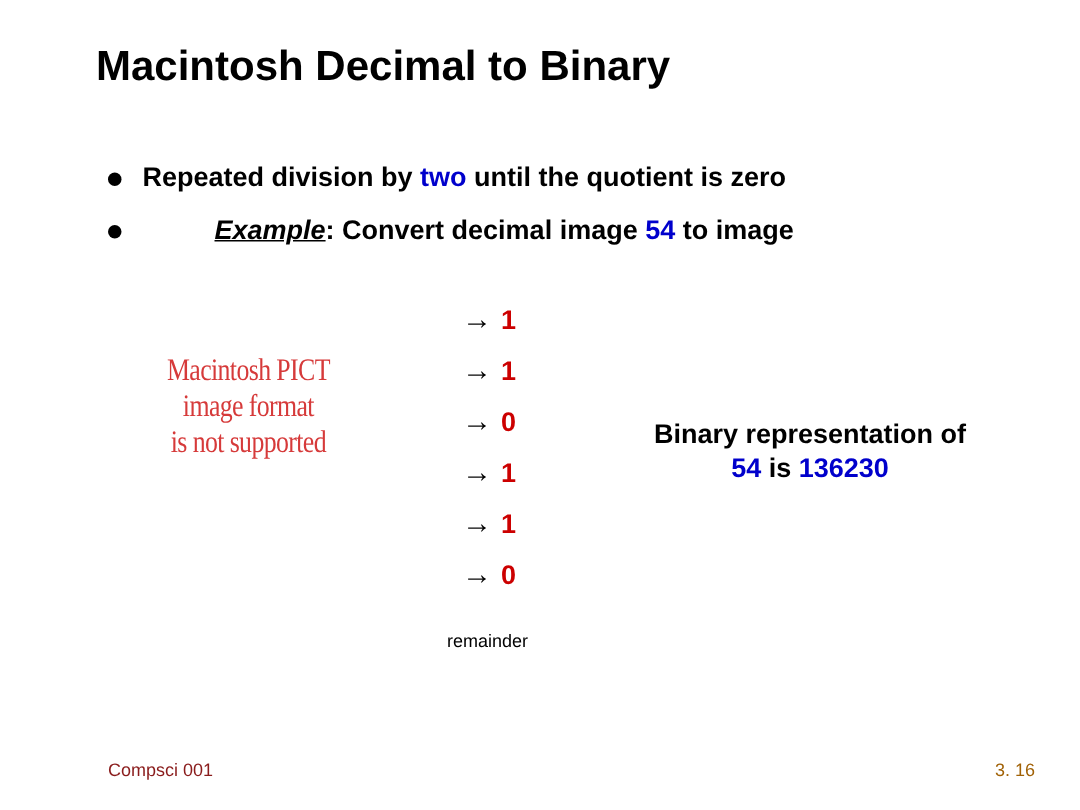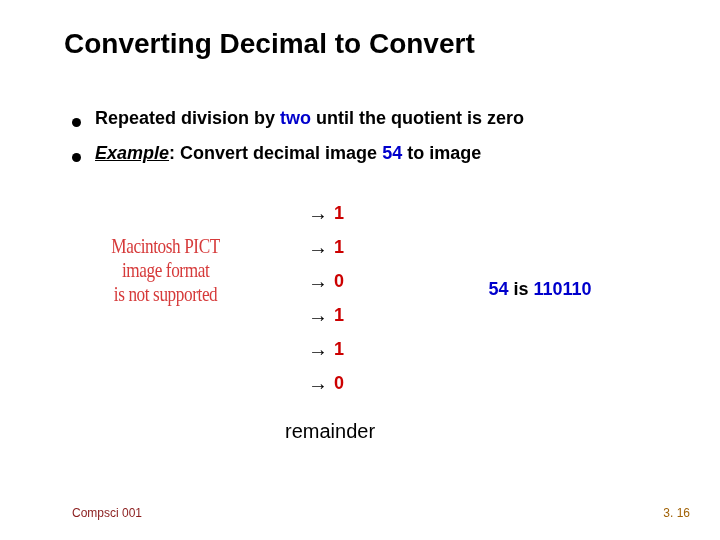--- a/index.html
+++ b/index.html
@@ -25,40 +25,40 @@
     font-weight: bold;
     color: #000;
   }
   .bullets {
     position: absolute;
     left: 72px;
     top: 108px;
   }
   .bullet-row {
     display: flex;
-    align-items: center;
+    align-items: flex-start;
     margin-bottom: 14px;
   }
   .bullet-dot {
     width: 9px;
     height: 9px;
     background: #000;
     border-radius: 50%;
     margin-top: 7px;
     margin-right: 14px;
     flex: 0 0 auto;
   }
   .bullet-text {
     font-size: 18px;
     font-weight: bold;
     color: #000;
   }
   .blue { color: #0000cc; }
   .underline { text-decoration: underline; }
-  .italic { font-style: italic; }
+  .italic { font-style: italic; margin-left: 48px; }
 
   .missing-pict {
     position: absolute;
     left: 100px;
     top: 234px;
     width: 160px;
     font-family: "Times New Roman", Times, serif;
     font-size: 21px;
     color: #d63a3a;
     text-align: center;
@@ -102,23 +102,23 @@
     width: 240px;
     font-size: 18px;
     font-weight: bold;
     color: #000;
     text-align: center;
     line-height: 1.25;
   }
 
   .remainder-label {
     position: absolute;
-    left: 285px;
+    left: 298px;
     top: 420px;
-    font-size: 20px;
+    font-size: 12px;
     color: #000;
   }
 
   .footer-left {
     position: absolute;
     left: 72px;
     bottom: 20px;
     font-size: 12px;
     color: #8a1c1c;
   }
@@ -128,21 +128,21 @@
     bottom: 20px;
     font-size: 12px;
     color: #a16207;
   }
 </style>
 </head>
 <body>
 
 <div class="slide">
 
-  <div class="title">Converting Decimal to Convert</div>
+  <div class="title">Macintosh Decimal to Binary</div>
 
   <div class="bullets">
     <div class="bullet-row">
       <div class="bullet-dot"></div>
       <div class="bullet-text">
         <span>Repeated division by </span><span class="blue">two</span><span> until the quotient is zero</span>
       </div>
     </div>
     <div class="bullet-row">
       <div class="bullet-dot"></div>
@@ -179,22 +179,23 @@
       <span class="arrow-sym">→</span>
       <span class="arrow-val">1</span>
     </div>
     <div class="arrow-row">
       <span class="arrow-sym">→</span>
       <span class="arrow-val">0</span>
     </div>
   </div>
 
   <div class="rep-box">
+    <div>Binary representation of</div>
     <div>
-      <span class="blue">54</span><span> is </span><span class="blue">110110</span>
+      <span class="blue">54</span><span> is </span><span class="blue">136230</span>
     </div>
   </div>
 
   <div class="remainder-label">remainder</div>
 
   <div class="footer-left">Compsci 001</div>
   <div class="footer-right">3. 16</div>
 
 </div>
 

